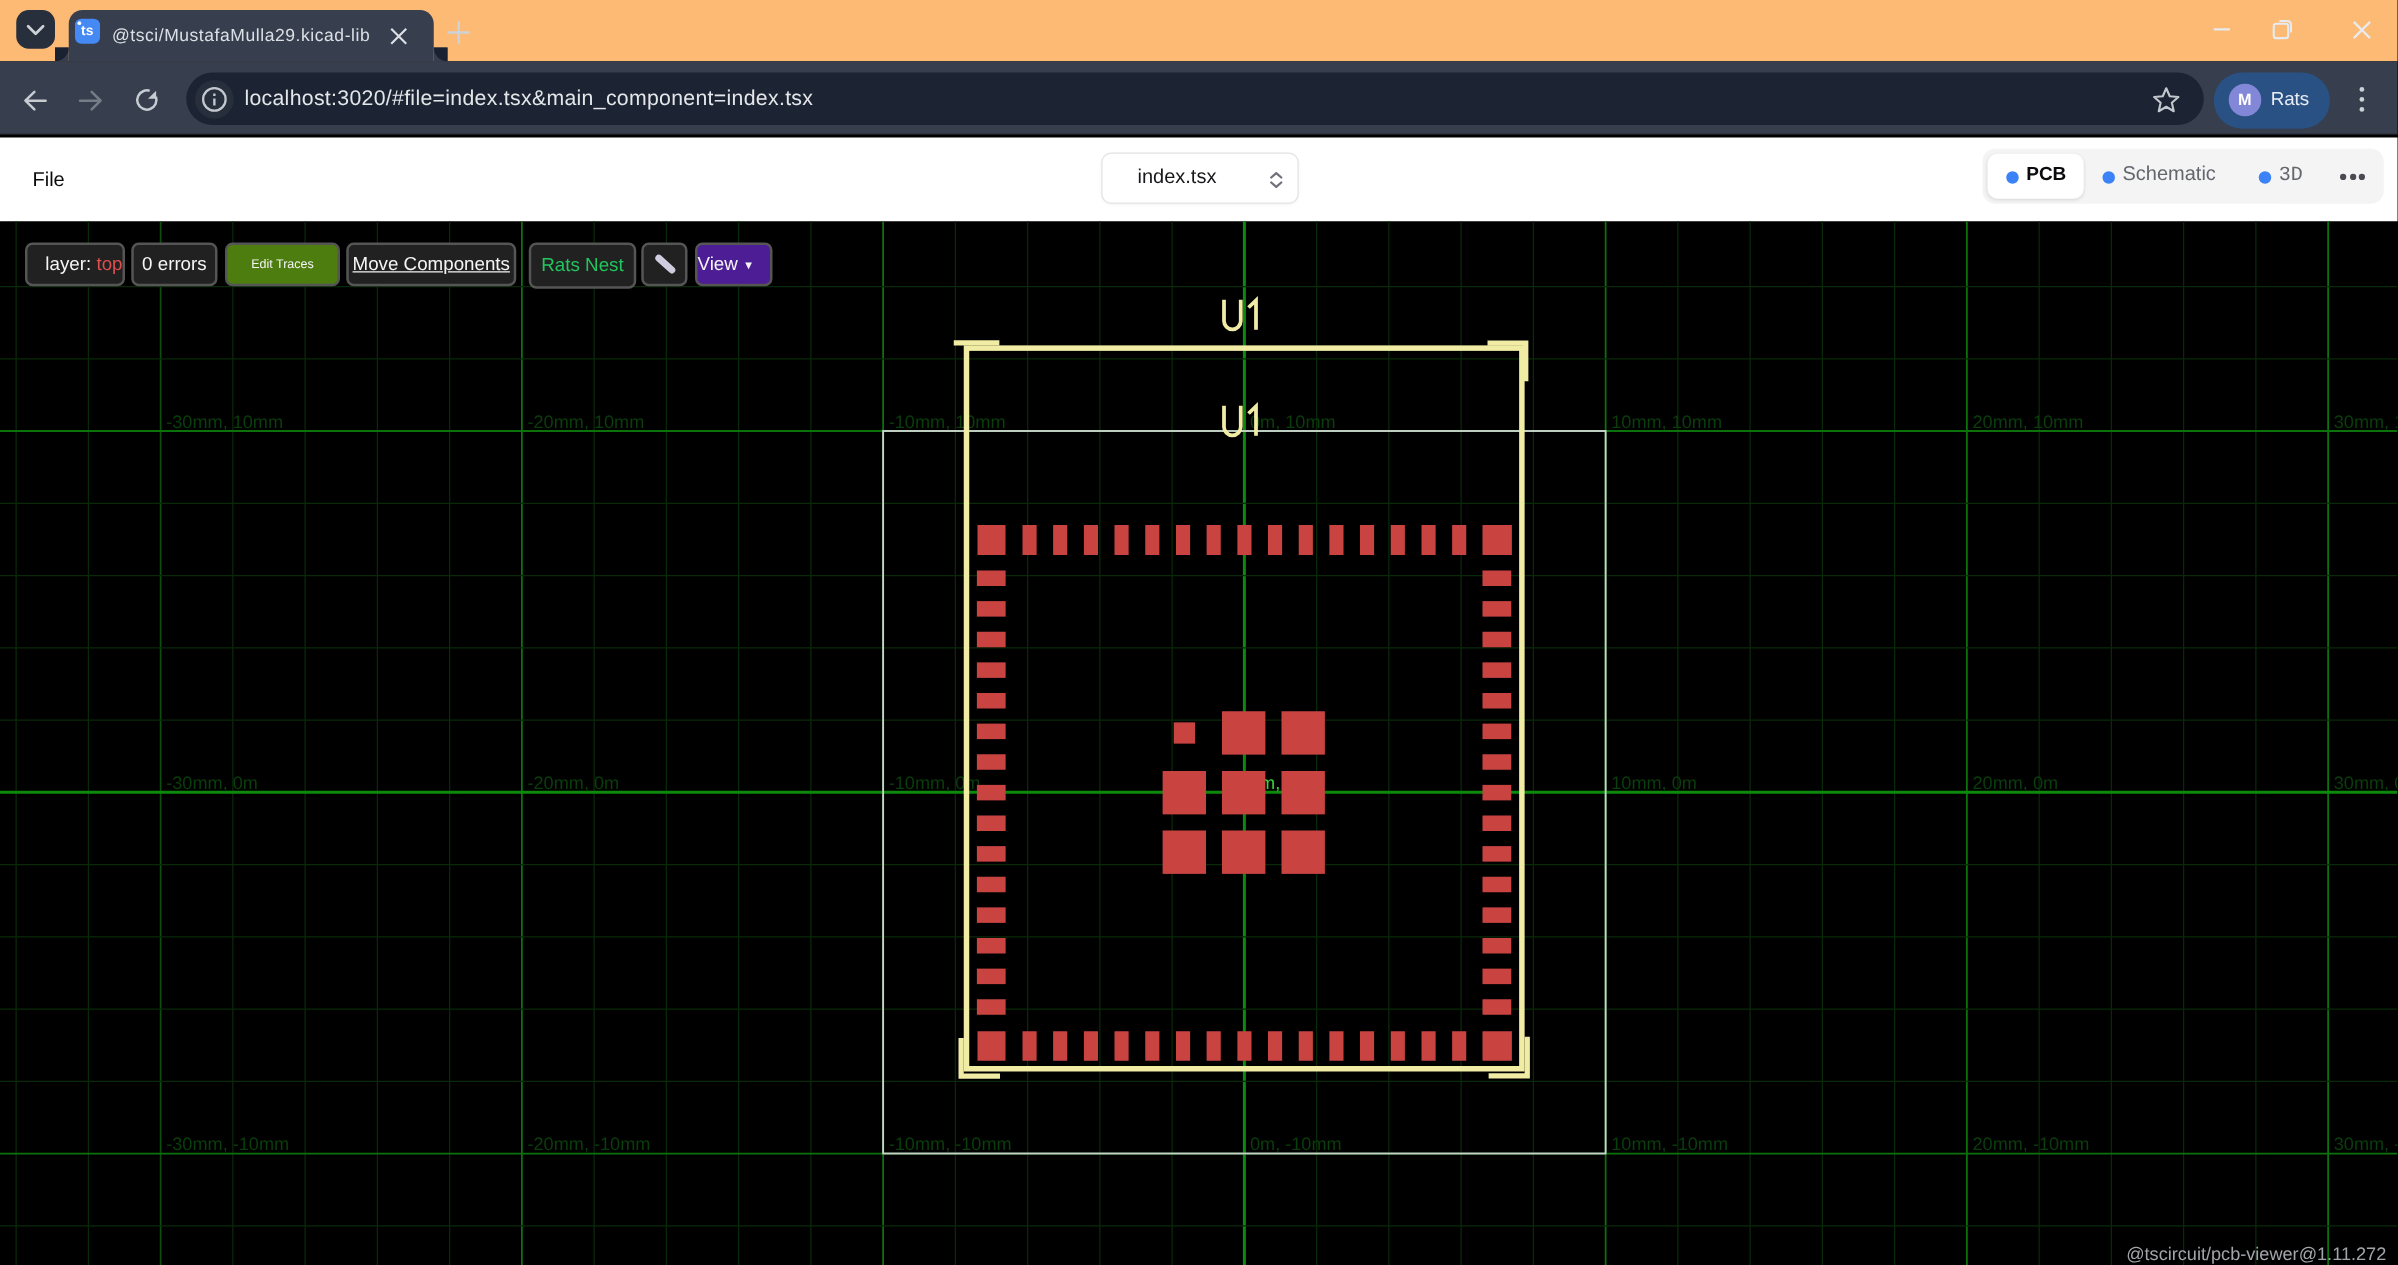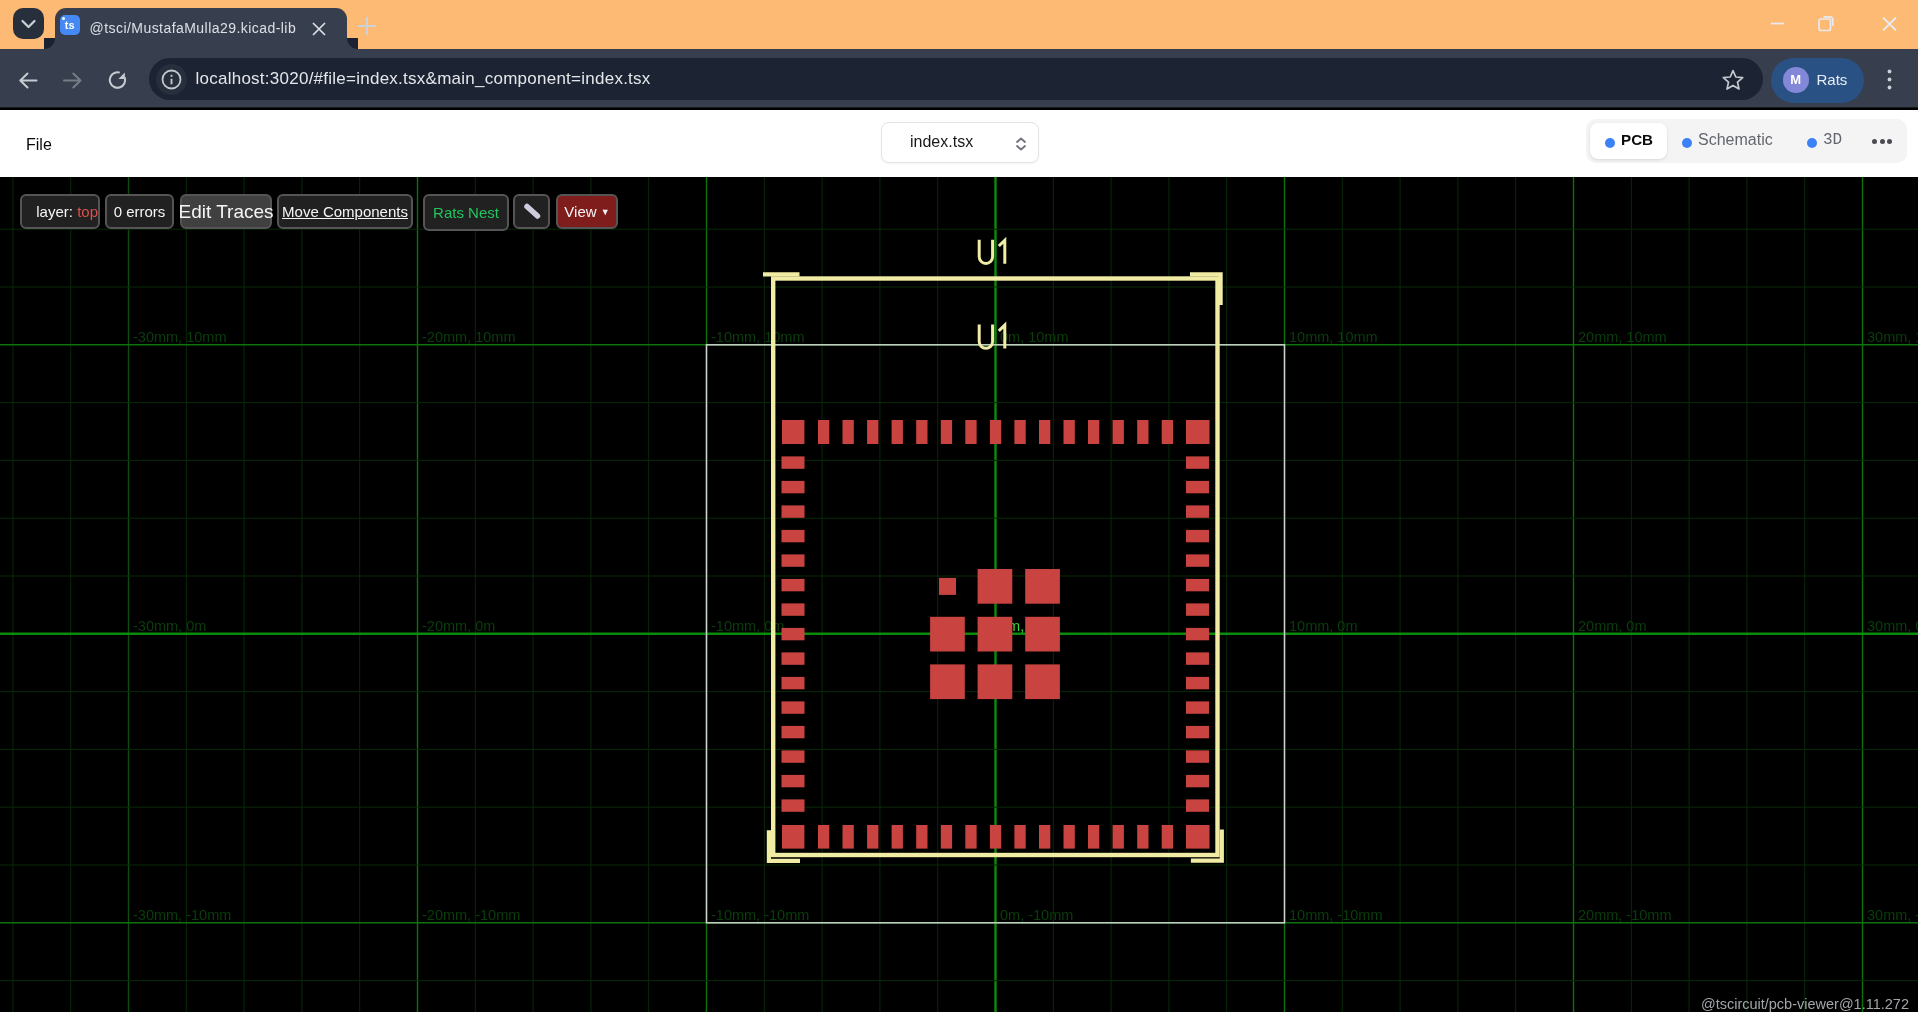--- a/index.html
+++ b/index.html
@@ -267,23 +267,23 @@
 <rect x="930.1" y="616.8" width="34.7" height="34.7" fill="#c94440"></rect>
 <rect x="977.6" y="616.8" width="34.7" height="34.7" fill="#c94440"></rect>
 <rect x="1025.2" y="616.8" width="34.7" height="34.7" fill="#c94440"></rect>
 <rect x="930.1" y="664.4" width="34.7" height="34.7" fill="#c94440"></rect>
 <rect x="977.6" y="664.4" width="34.7" height="34.7" fill="#c94440"></rect>
 <rect x="1025.2" y="664.4" width="34.7" height="34.7" fill="#c94440"></rect>
 </svg>
 
 <div style="position:absolute;top:194px;height:35px;box-sizing:border-box;background:#212121;border:2px solid #555;border-radius:6px;color:#f5f5f5;font-size:15px;display:flex;align-items:center;justify-content:flex-end;white-space:nowrap;left:20px;width:80px;">layer:&nbsp;<span style="color:#dd4f4f">top</span></div>
 <div style="position:absolute;top:194px;height:35px;box-sizing:border-box;background:#212121;border:2px solid #555;border-radius:6px;color:#f5f5f5;font-size:15px;display:flex;align-items:center;justify-content:center;white-space:nowrap;left:105px;width:69px;">0 errors</div>
-<div style="position:absolute;top:194px;height:35px;box-sizing:border-box;background:#404040;border:2px solid #555;border-radius:6px;color:#f5f5f5;font-size:19px;display:flex;align-items:center;justify-content:center;white-space:nowrap;left:180px;width:92px;">Edit Traces</div>
+<div style="position:absolute;top:194px;height:35px;box-sizing:border-box;background:#4d7c0f;border:2px solid #555;border-radius:6px;color:#f5f5f5;font-size:10px;display:flex;align-items:center;justify-content:center;white-space:nowrap;left:180px;width:92px;">Edit Traces</div>
 <div style="position:absolute;top:194px;height:35px;box-sizing:border-box;background:#212121;border:2px solid #555;border-radius:6px;color:#f5f5f5;font-size:15px;display:flex;align-items:center;justify-content:center;white-space:nowrap;left:277px;width:136px;text-decoration:underline;">Move Components</div>
 <div style="position:absolute;top:194px;height:37px;box-sizing:border-box;background:#212121;border:2px solid #555;border-radius:6px;color:#22c55e;font-size:15px;display:flex;align-items:center;justify-content:center;white-space:nowrap;left:423px;width:86px;">Rats Nest</div>
 <div style="position:absolute;top:194px;height:35px;box-sizing:border-box;background:#212121;border:2px solid #555;border-radius:6px;color:#f5f5f5;font-size:15px;display:flex;align-items:center;justify-content:center;white-space:nowrap;left:513px;width:37px;">
   <svg width="22" height="22" viewBox="0 0 22 22">
       <line x1="6" y1="5.5" x2="16.5" y2="15" stroke="#cfccdf" stroke-width="5.5" stroke-linecap="round"></line>
     </svg>
 </div>
-<div style="position:absolute;top:194px;height:35px;box-sizing:border-box;background:#7f1d1d;border:2px solid #555;border-radius:6px;color:#f5f5f5;font-size:15px;display:flex;align-items:center;justify-content:center;white-space:nowrap;left:556px;width:62px;">View&nbsp;<span style="font-size:9px;position:relative;top:0.5px;">▼</span></div>
+<div style="position:absolute;top:194px;height:35px;box-sizing:border-box;background:#4c1d95;border:2px solid #555;border-radius:6px;color:#f5f5f5;font-size:15px;display:flex;align-items:center;white-space:nowrap;left:556px;width:62px;">View&nbsp;<span style="font-size:9px;position:relative;top:0.5px;">▼</span></div>
 
 <div class="version">@tscircuit/pcb-viewer@1.11.272</div>
 
 </body></html>

